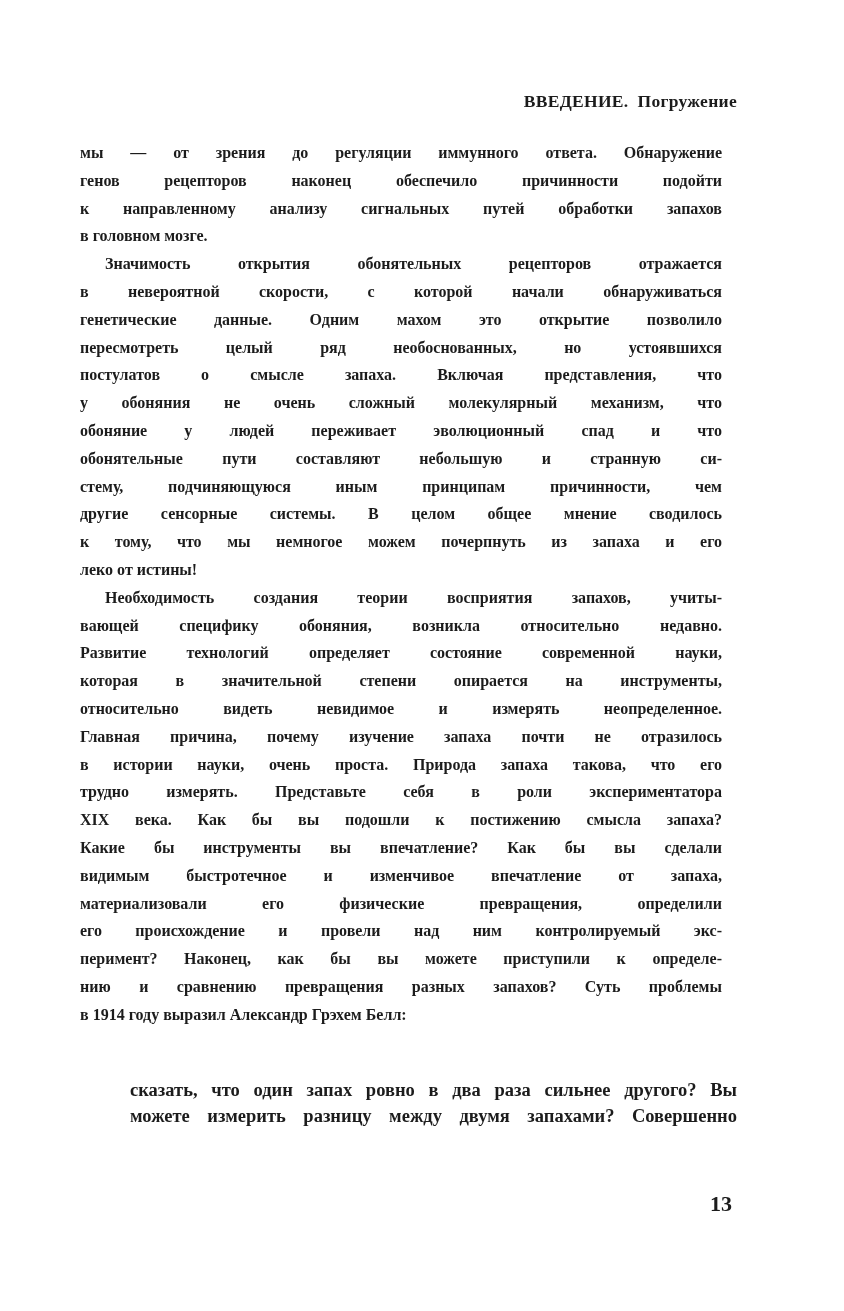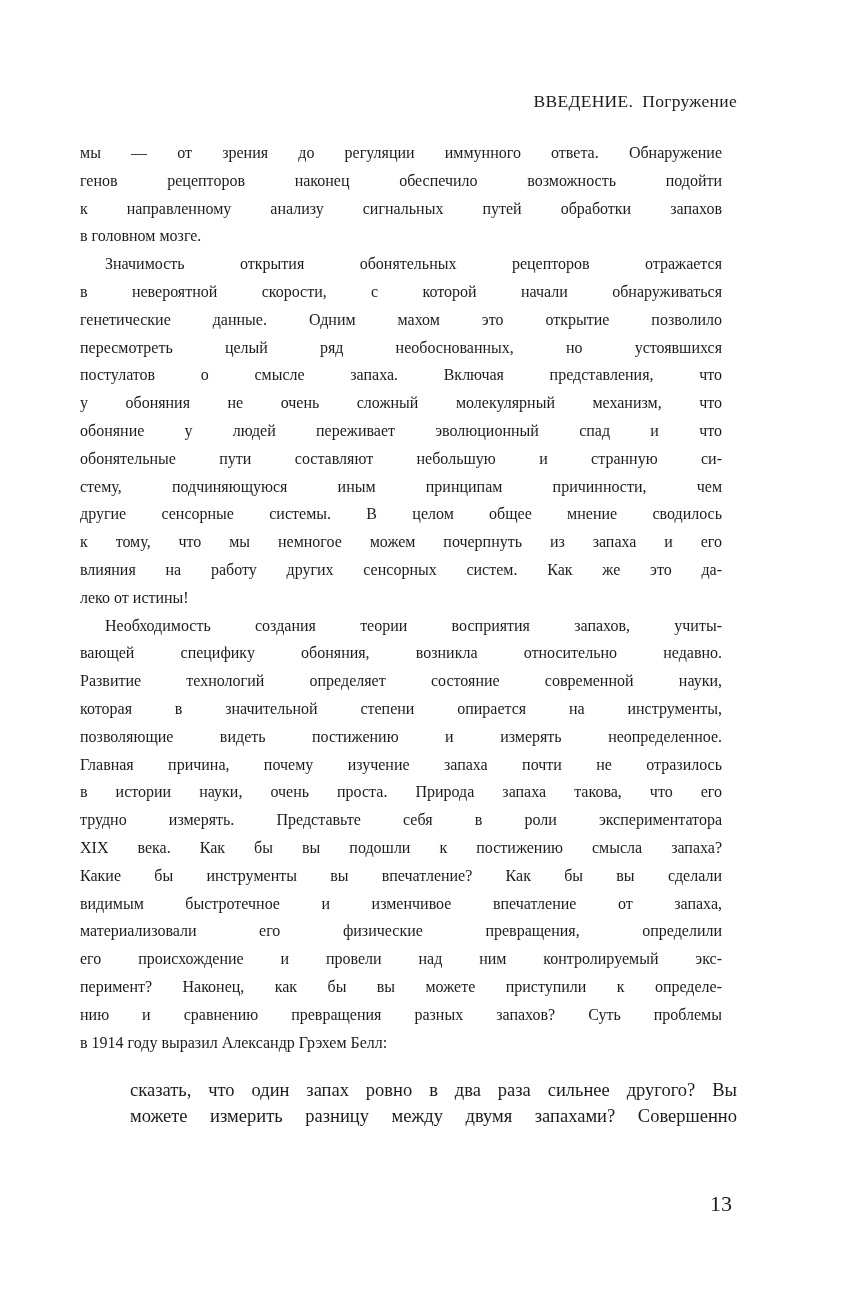--- a/index.html
+++ b/index.html
@@ -8,20 +8,21 @@
     background: #ffffff;
   }
   .page {
     position: relative;
     width: 844px;
     height: 1311px;
     background: #ffffff;
     font-family: "Liberation Serif", "DejaVu Serif", serif;
     color: #1c1c1c;
     overflow: hidden;
+    font-weight: bold;
   }
   .running-header {
     position: absolute;
     top: 90px;
     left: 95px;
     width: 642px;
     text-align: right;
     font-size: 17.5px;
     line-height: 22px;
     letter-spacing: 0.3px;
@@ -68,41 +69,40 @@
 </style>
 </head>
 <body>
 
 <div class="page">
 
   <div class="running-header">ВВЕДЕНИЕ. Погружение</div>
 
   <main class="body-text">
     <div class="line">мы — от зрения до регуляции иммунного ответа. Обнаружение</div>
-    <div class="line">генов рецепторов наконец обеспечило возможность подойти</div>
+    <div class="line">генов рецепторов наконец обеспечило причинности подойти</div>
     <div class="line">к направленному анализу сигнальных путей обработки запахов</div>
     <div class="line par-end">в головном мозге.</div>
     <div class="line indent">Значимость открытия обонятельных рецепторов отражается</div>
     <div class="line">в невероятной скорости, с которой начали обнаруживаться</div>
     <div class="line">генетические данные. Одним махом это открытие позволило</div>
     <div class="line">пересмотреть целый ряд необоснованных, но устоявшихся</div>
     <div class="line">постулатов о смысле запаха. Включая представления, что</div>
     <div class="line">у обоняния не очень сложный молекулярный механизм, что</div>
     <div class="line">обоняние у людей переживает эволюционный спад и что</div>
     <div class="line">обонятельные пути составляют небольшую и странную си-</div>
     <div class="line">стему, подчиняющуюся иным принципам причинности, чем</div>
     <div class="line">другие сенсорные системы. В целом общее мнение сводилось</div>
     <div class="line">к тому, что мы немногое можем почерпнуть из запаха и его</div>
-    <div class="line">влияния на работу других сенсорных систем. Как же это да-</div>
     <div class="line par-end">леко от истины!</div>
     <div class="line indent">Необходимость создания теории восприятия запахов, учиты-</div>
     <div class="line">вающей специфику обоняния, возникла относительно недавно.</div>
     <div class="line">Развитие технологий определяет состояние современной науки,</div>
     <div class="line">которая в значительной степени опирается на инструменты,</div>
-    <div class="line">позволяющие видеть постижению и измерять неопределенное.</div>
+    <div class="line">относительно видеть невидимое и измерять неопределенное.</div>
     <div class="line">Главная причина, почему изучение запаха почти не отразилось</div>
     <div class="line">в истории науки, очень проста. Природа запаха такова, что его</div>
     <div class="line">трудно измерять. Представьте себя в роли экспериментатора</div>
     <div class="line">XIX века. Как бы вы подошли к постижению смысла запаха?</div>
     <div class="line">Какие бы инструменты вы впечатление? Как бы вы сделали</div>
     <div class="line">видимым быстротечное и изменчивое впечатление от запаха,</div>
     <div class="line">материализовали его физические превращения, определили</div>
     <div class="line">его происхождение и провели над ним контролируемый экс-</div>
     <div class="line">перимент? Наконец, как бы вы можете приступили к определе-</div>
     <div class="line">нию и сравнению превращения разных запахов? Суть проблемы</div>

